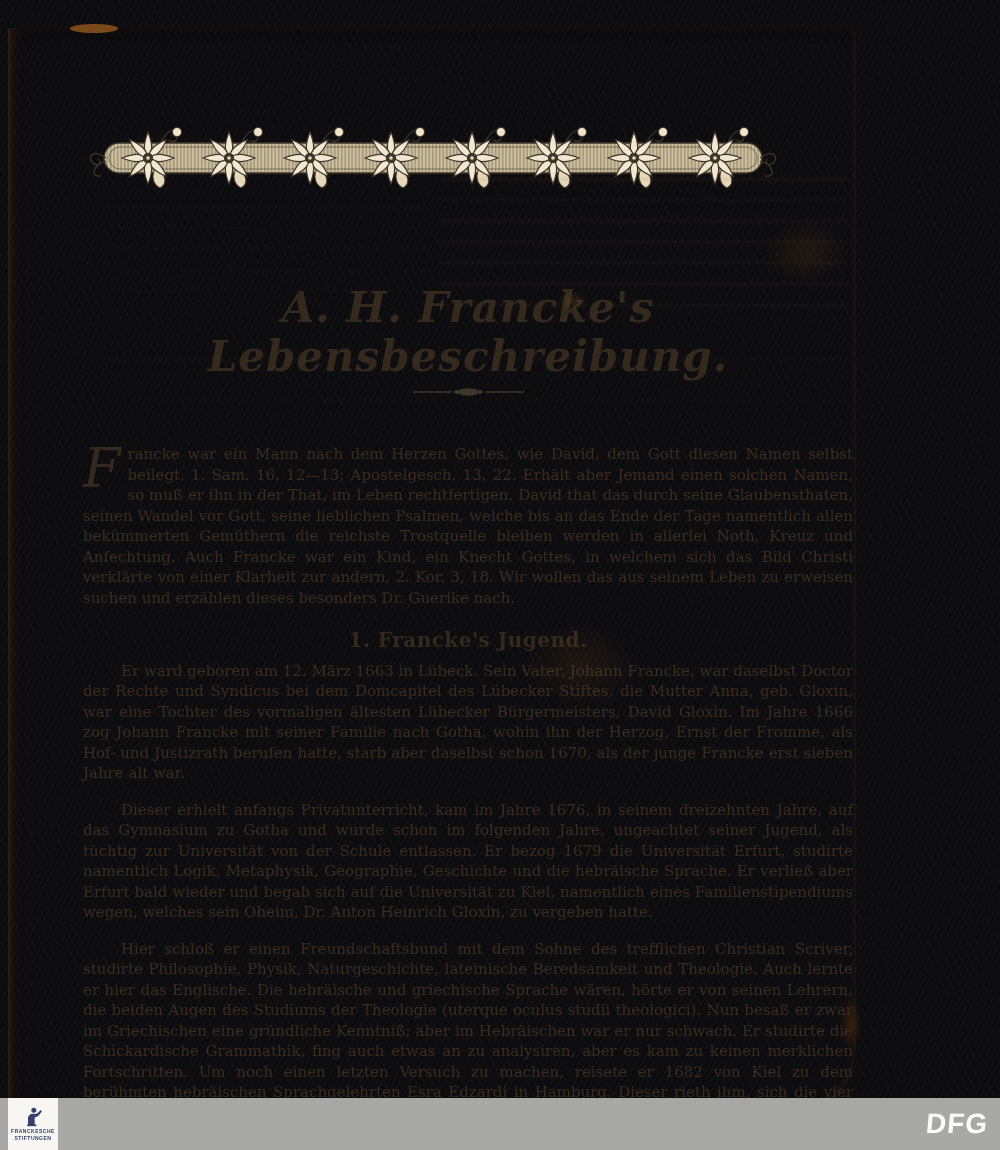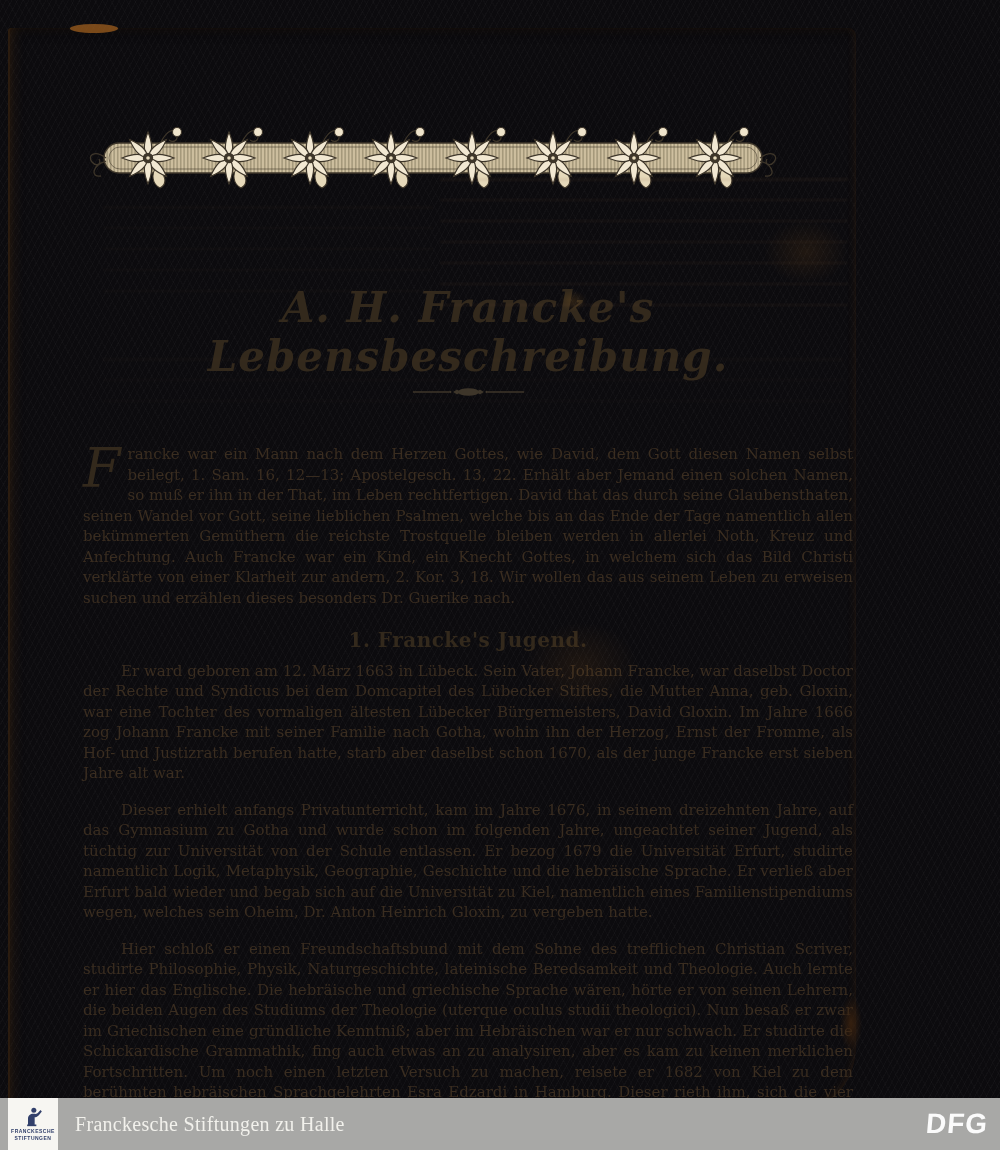--- a/index.html
+++ b/index.html
@@ -188,17 +188,16 @@
   <div class="footer-bar">
     <div class="logo-box">
       <svg width="20" height="20" viewBox="0 0 24 24" aria-hidden="true">
         <circle cx="13" cy="4" r="3" fill="#32406b"></circle>
         <path d="M6,22 L6,14 C6,10 9,8 12,8 C15,8 16,9 18,7 L21,3.5 L22.6,5.5 L19,10 C17,12.2 15,12.3 14,12.3 L14,22 Z" fill="#32406b"></path>
         <rect x="5" y="21" width="11" height="2" fill="#32406b"></rect>
       </svg>
       <div class="logo-text">FRANCKESCHE</div>
       <div class="logo-text">STIFTUNGEN</div>
     </div>
-    <div class="institution">Franckesche Stiftungen zu Halle</div>
     <div class="dfg">DFG</div>
   </div>
 
 </div>
 
 </body></html>

